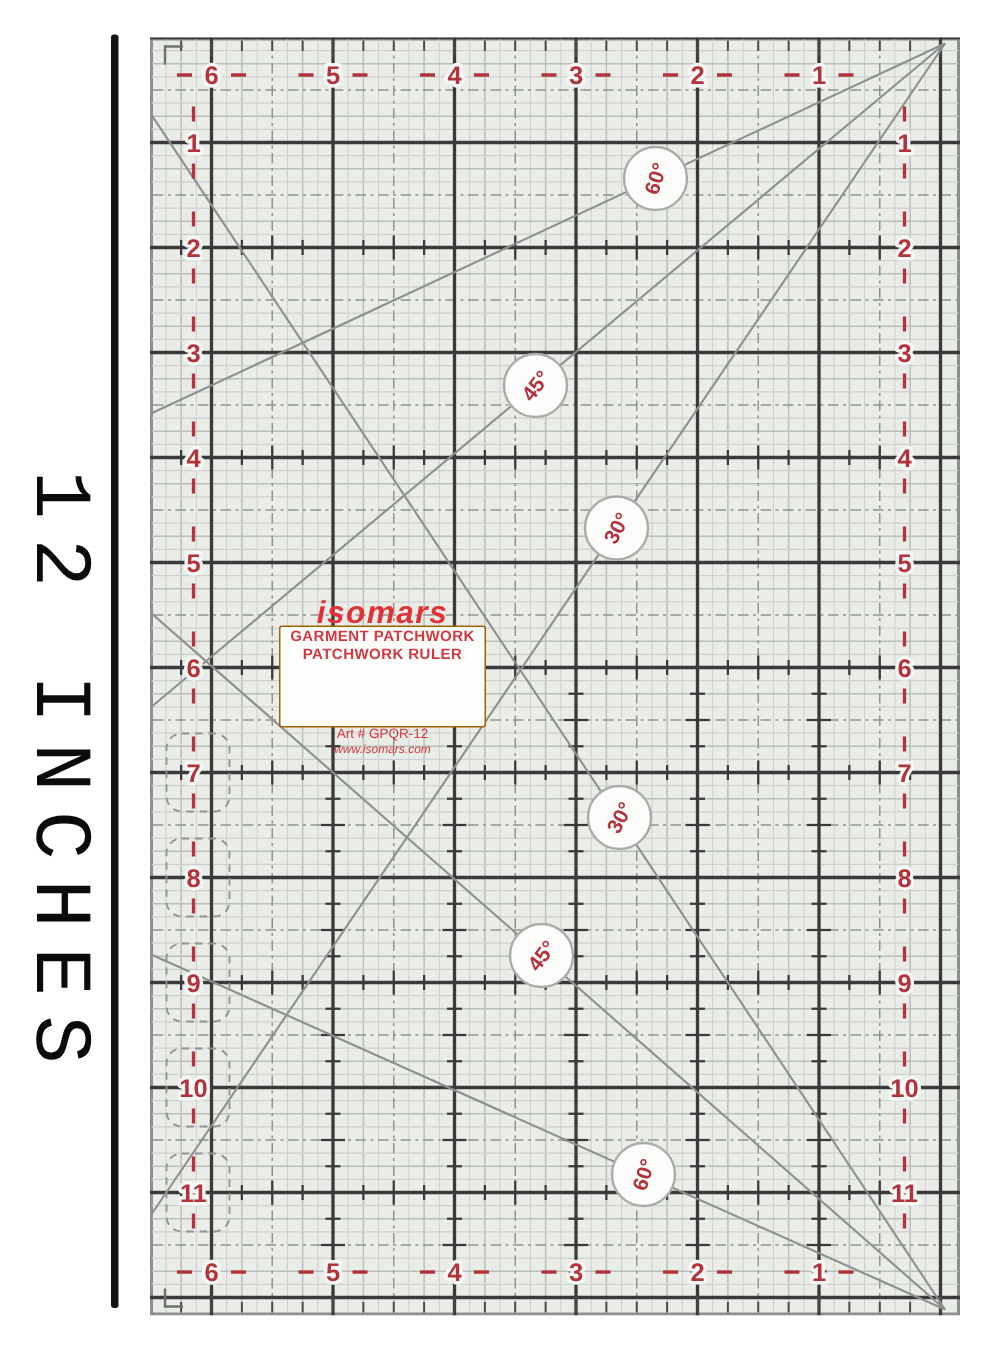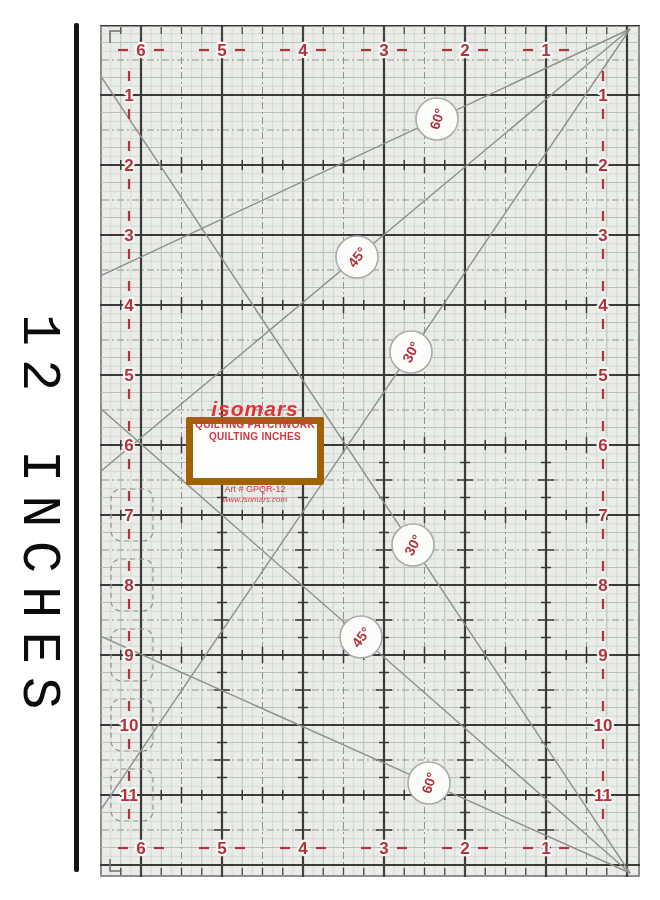--- a/index.html
+++ b/index.html
@@ -16,21 +16,21 @@
   .side-line{
     position:absolute;left:74px;top:23px;width:5px;height:849px;
     background:#141414;border-radius:2px;
   }
   .ruler{
     position:absolute;left:100px;top:25px;width:540px;height:852px;
   }
   .ruler svg{position:absolute;left:0;top:0;}
   .brand{
     position:absolute;left:86px;top:392px;width:138px;height:68px;
-    background:#fdfdfc;border:7px solid #a16207;border-radius:2px;
+    background:#fdfdfc;border:1px solid #a16207;border-radius:2px;
     display:flex;flex-direction:column;align-items:center;justify-content:center;
     text-align:center;box-sizing:border-box;padding:2px 0;
   }
   .brand .logo{
     font-size:21px;font-weight:bold;font-style:italic;color:#e23238;
     line-height:21px;letter-spacing:1px;
   }
   .brand .t1,.brand .t2{
     font-size:10px;font-weight:bold;color:#d23940;line-height:12px;letter-spacing:.3px;
   }
@@ -604,20 +604,20 @@
             <text x="503" y="706" text-anchor="middle" font-size="17" font-weight="bold" font-family="Liberation Sans, sans-serif" fill="#b2333c" stroke="#f7f8f5" stroke-width="4.5" paint-order="stroke" stroke-linejoin="round">10</text>
             <line x1="503" y1="746" x2="503" y2="756" stroke="#b2333c" stroke-width="2.2"></line>
             <line x1="503" y1="784" x2="503" y2="794" stroke="#b2333c" stroke-width="2.2"></line>
             <text x="503" y="776" text-anchor="middle" font-size="17" font-weight="bold" font-family="Liberation Sans, sans-serif" fill="#b2333c" stroke="#f7f8f5" stroke-width="4.5" paint-order="stroke" stroke-linejoin="round">11</text>
           </g>
         </svg>
       </div>
 
     <div class="brand">
       <div class="logo">isomars</div>
-      <div class="t1">QUILTING PATCHWORK</div>
-      <div class="t2">QUILTING INCHES</div>
+      <div class="t1">GARMENT PATCHWORK</div>
+      <div class="t2">PATCHWORK RULER</div>
       <div class="art">Art # GPQR-12</div>
       <div class="web">www.isomars.com</div>
     </div>
   </div>
 
 </div>
 
 </body></html>

